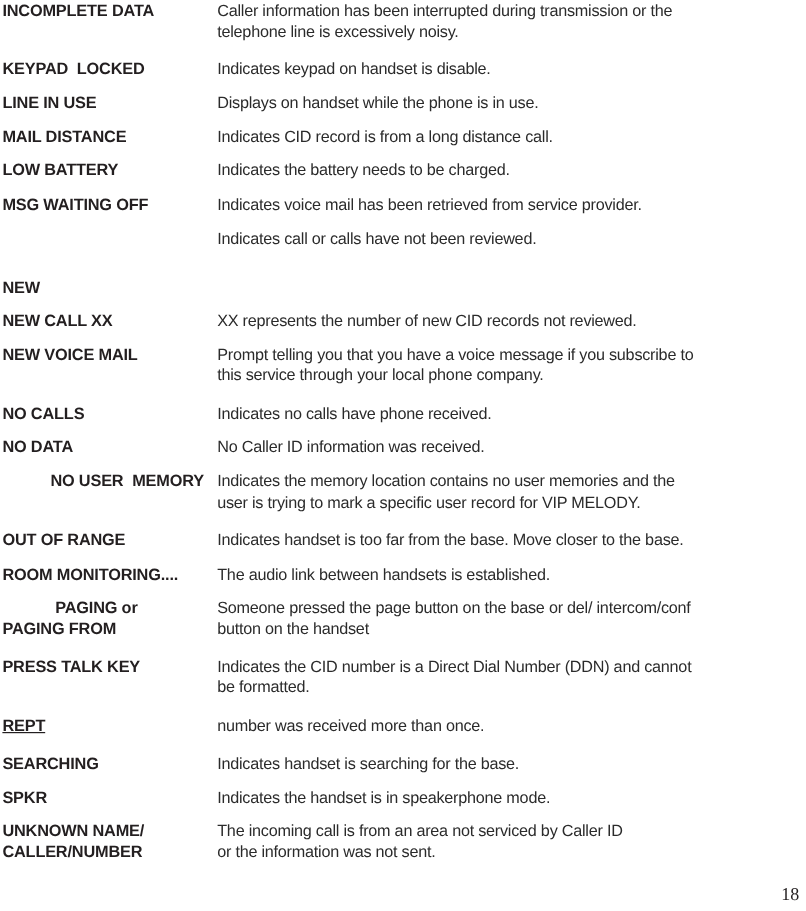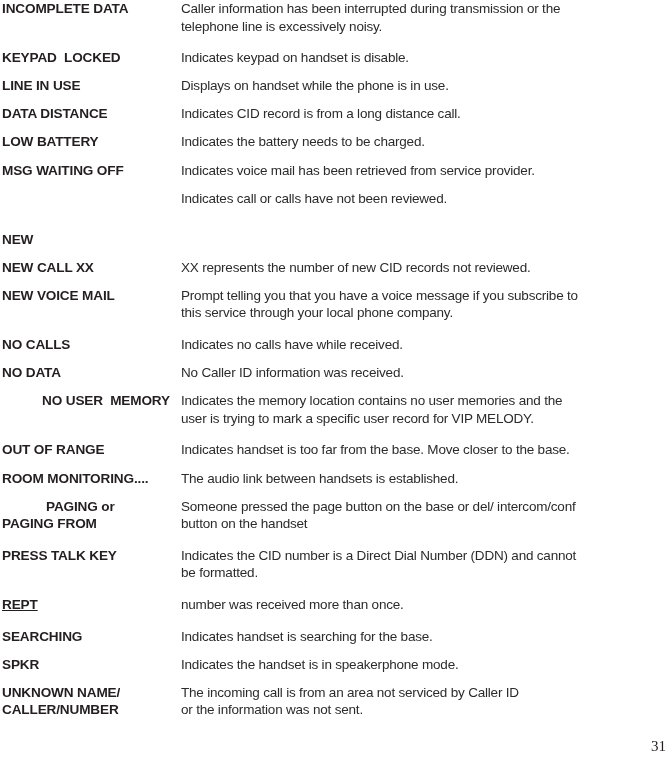--- a/index.html
+++ b/index.html
@@ -105,21 +105,21 @@
       </div>
       <div class="spacer gap-sm"></div>
       <div class="row">
         <div class="term"><span class="ln" style="display: block; white-space: pre;">LINE IN USE</span></div>
         <div class="desc">
           <span class="ln">Displays on handset while the phone is in use.</span>
         </div>
       </div>
       <div class="spacer gap-sm"></div>
       <div class="row">
-        <div class="term"><span class="ln" style="display: block; white-space: pre;">DATA DISTANCE</span></div>
+        <div class="term"><span class="ln" style="display: block; white-space: pre;">MAIL DISTANCE</span></div>
         <div class="desc">
           <span class="ln">Indicates CID record is from a long distance call.</span>
         </div>
       </div>
       <div class="spacer gap-sm"></div>
       <div class="row">
         <div class="term"><span class="ln" style="display: block; white-space: pre;">LOW BATTERY</span></div>
         <div class="desc">
           <span class="ln">Indicates the battery needs to be charged.</span>
         </div>
@@ -150,21 +150,21 @@
         <div class="term"><span class="ln" style="display: block; white-space: pre;">NEW VOICE MAIL</span></div>
         <div class="desc">
           <span class="ln">Prompt telling you that you have a voice message if you subscribe to</span>
           <span class="ln">this service through your local phone company.</span>
         </div>
       </div>
       <div class="spacer gap-md"></div>
       <div class="row">
         <div class="term"><span class="ln" style="display: block; white-space: pre;">NO CALLS</span></div>
         <div class="desc">
-          <span class="ln">Indicates no calls have while received.</span>
+          <span class="ln">Indicates no calls have phone received.</span>
         </div>
       </div>
       <div class="spacer gap-sm"></div>
       <div class="row">
         <div class="term"><span class="ln" style="display: block; white-space: pre;">NO DATA</span></div>
         <div class="desc">
           <span class="ln">No Caller ID information was received.</span>
         </div>
       </div>
       <div class="spacer gap-sm"></div>
@@ -230,15 +230,15 @@
       <div class="row">
         <div class="term"><span class="ln" style="display: block; white-space: pre;">UNKNOWN NAME/</span><span class="ln" style="display: block; white-space: pre;">CALLER/NUMBER</span></div>
         <div class="desc">
           <span class="ln">The incoming call is from an area not serviced by Caller ID</span>
           <span class="ln">or the information was not sent.</span>
         </div>
       </div>
       <div class="spacer gap-md"></div>
     </div>
 
-  <div id="page-number">31</div>
+  <div id="page-number">18</div>
 
 </div>
 
 </body></html>

